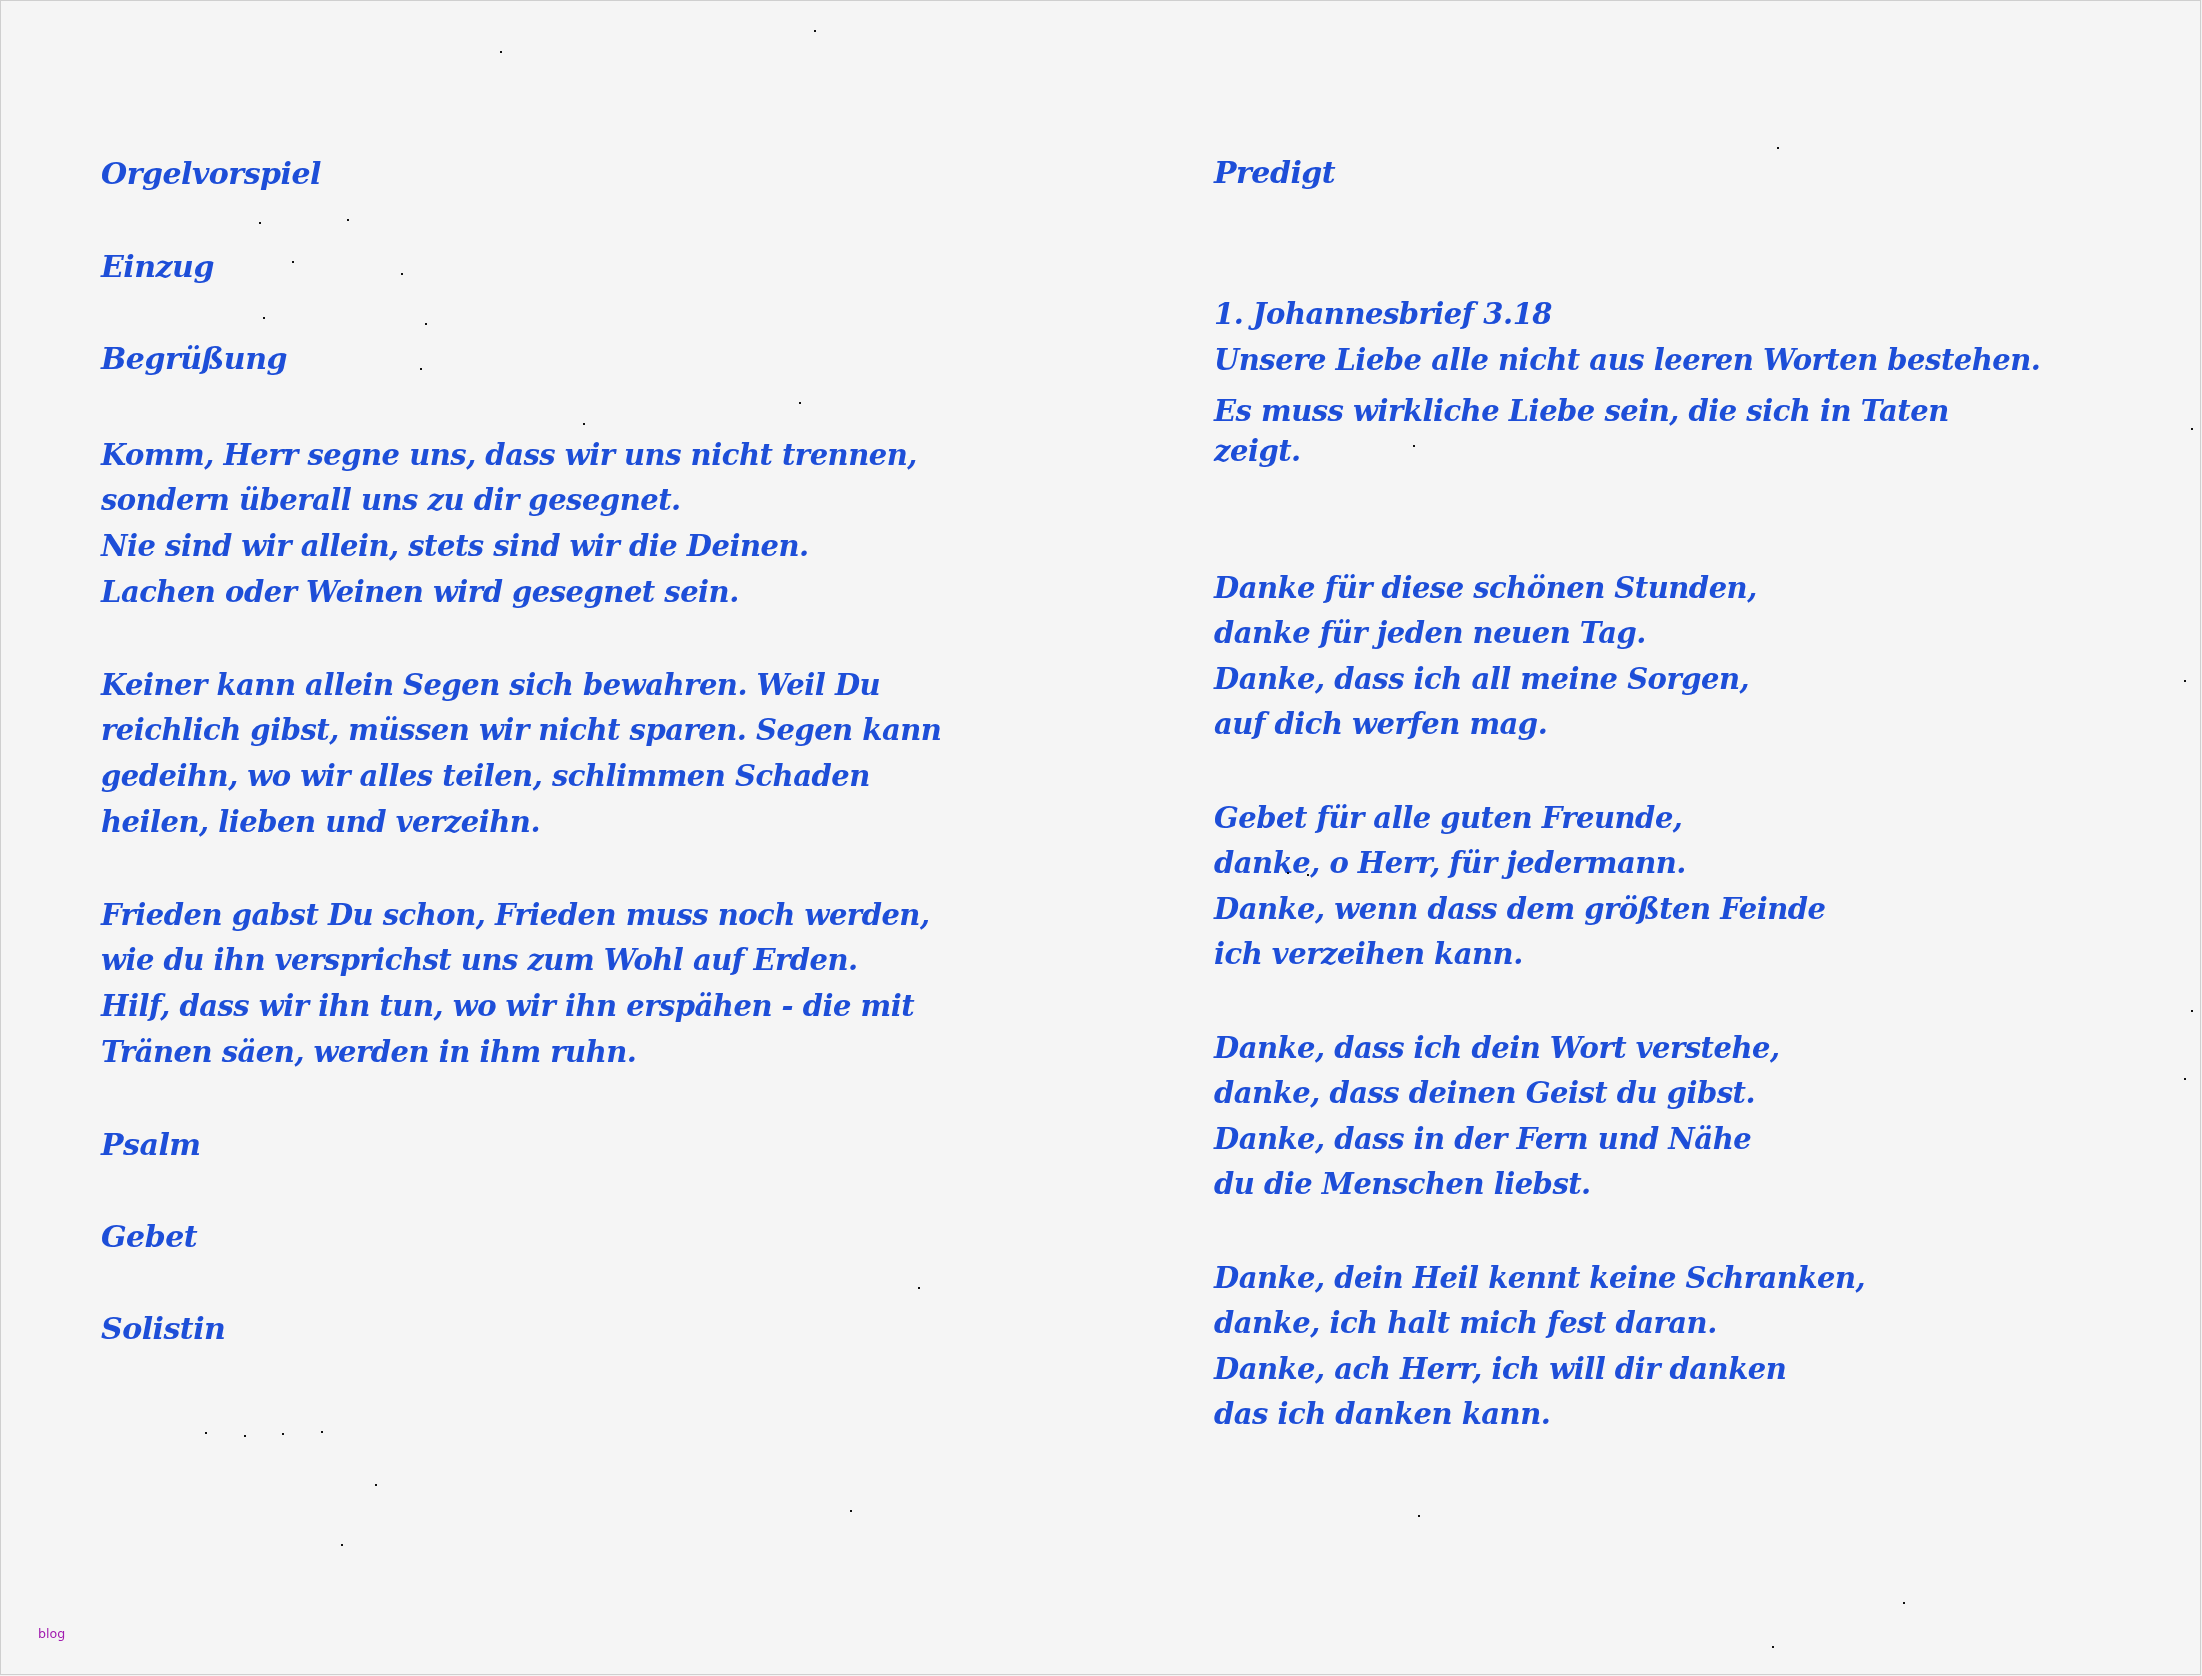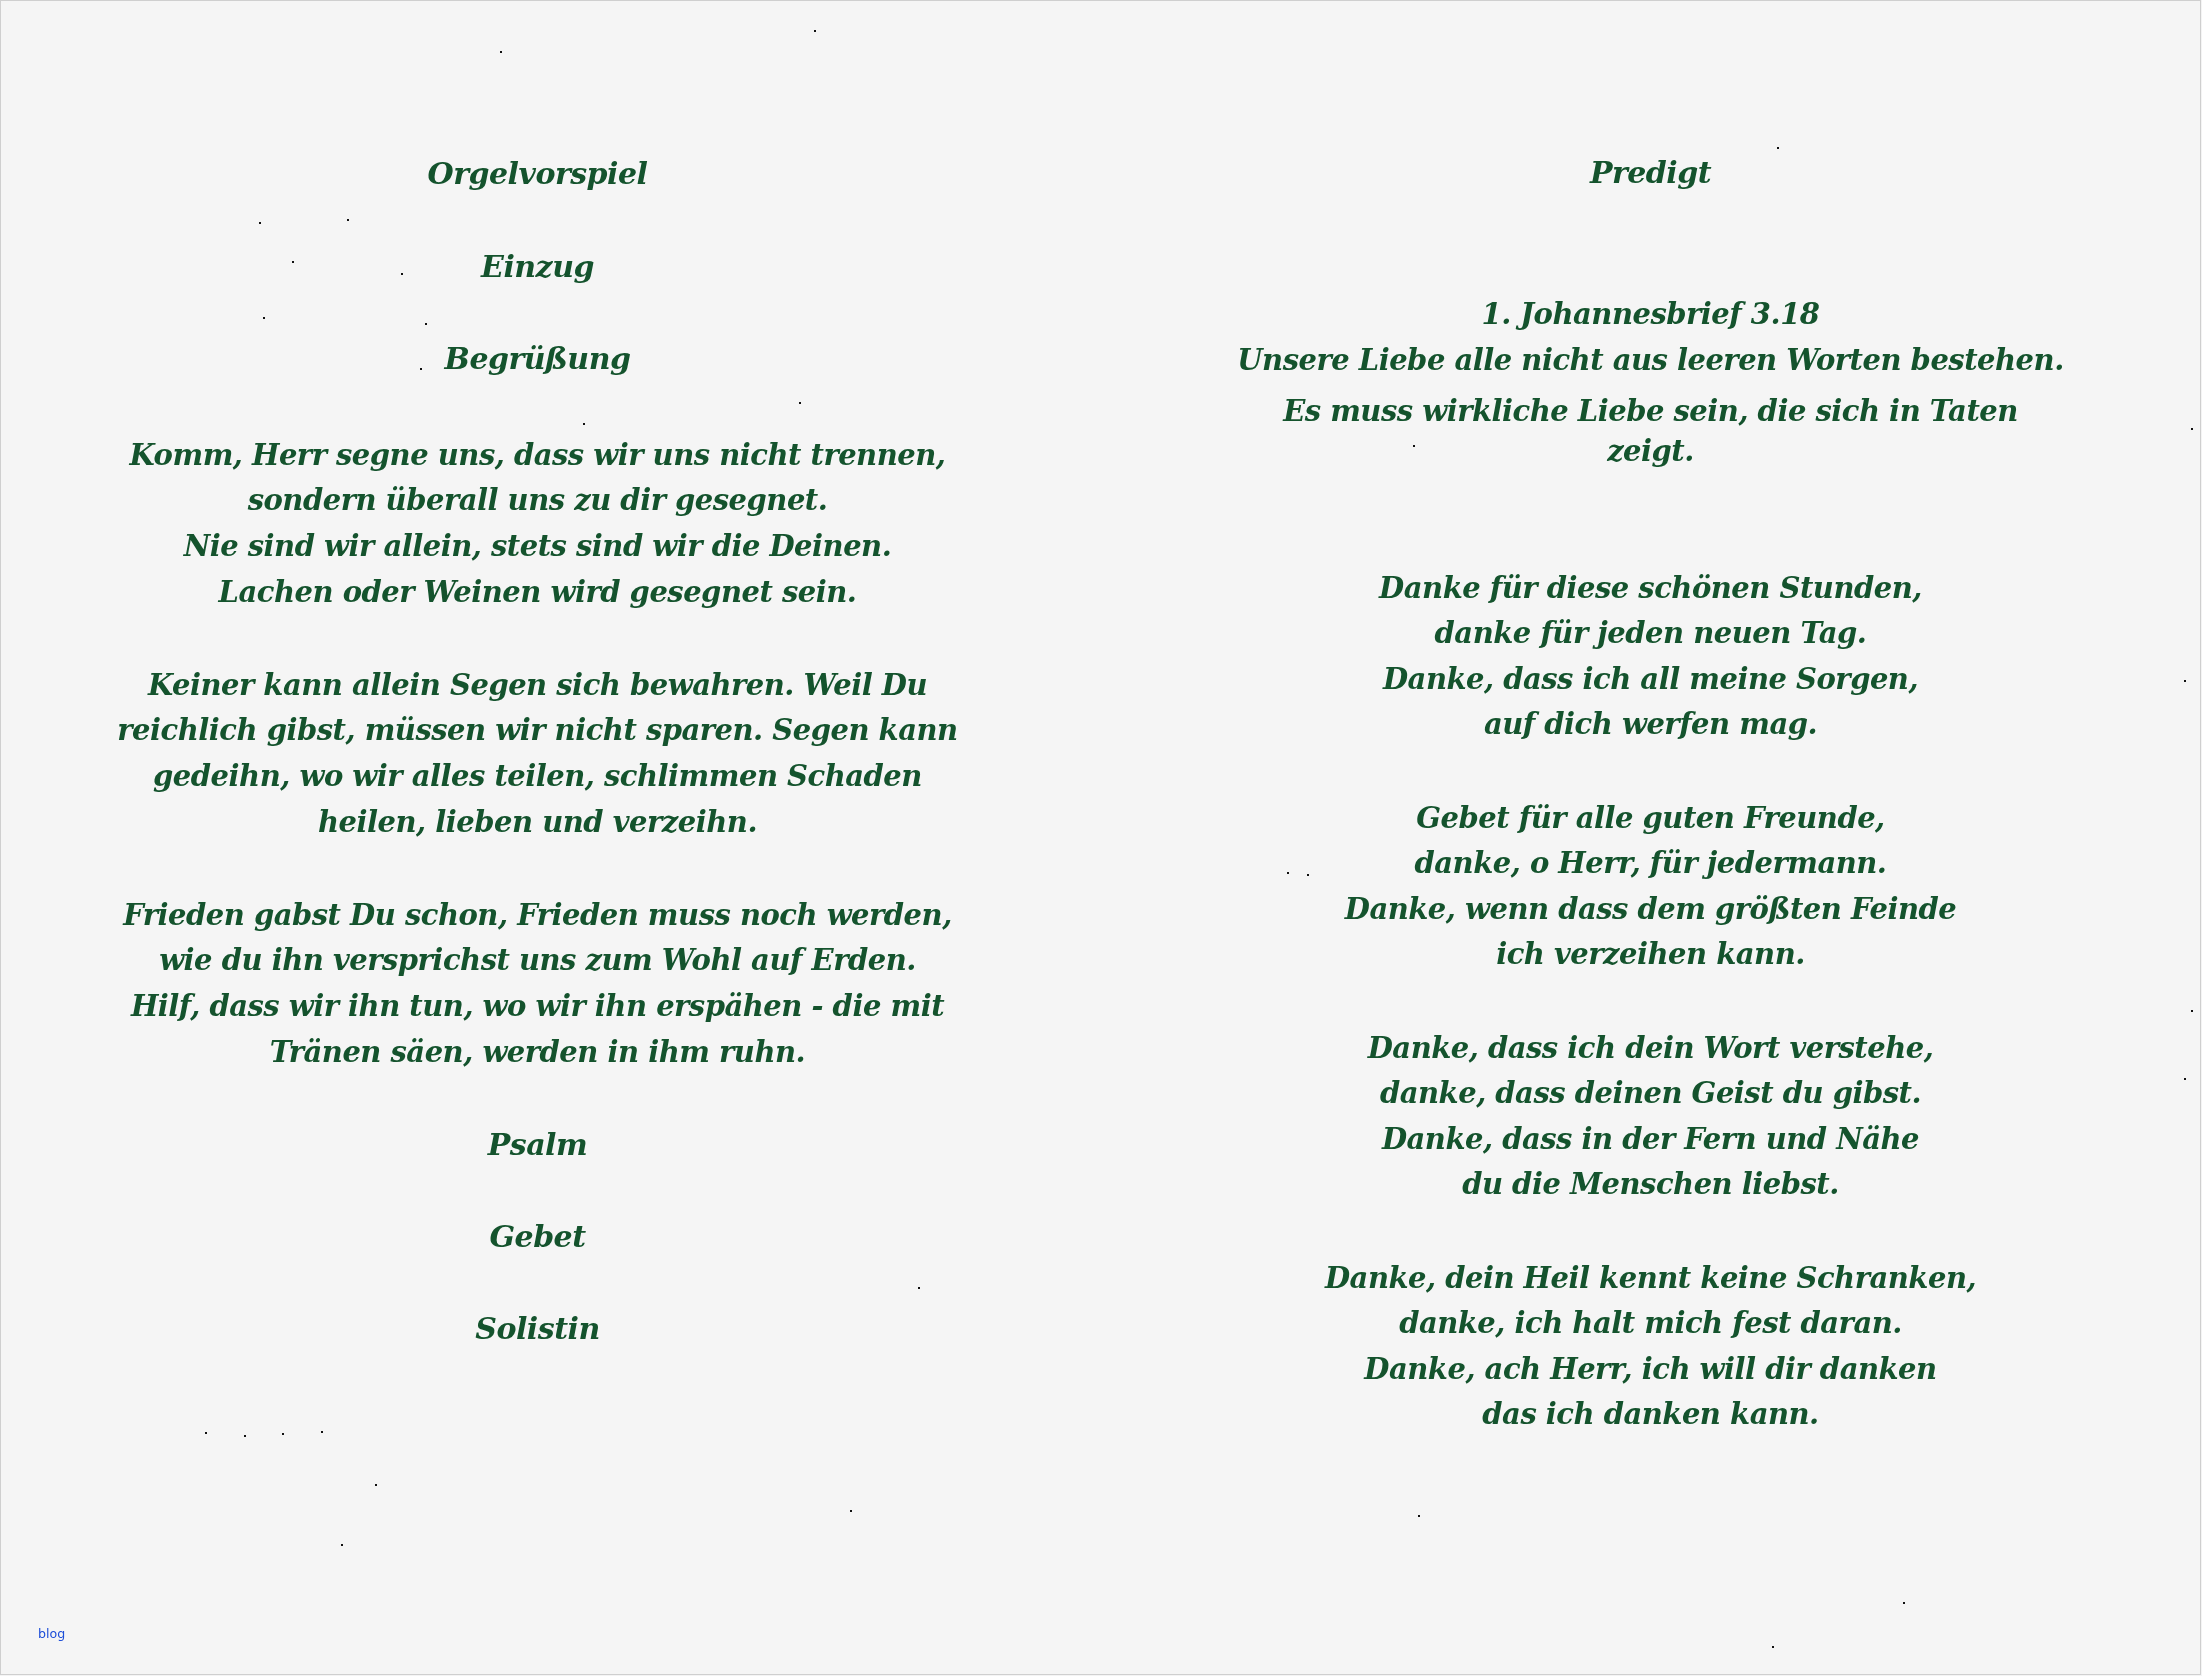--- a/index.html
+++ b/index.html
@@ -32,39 +32,39 @@
       width: 873px;
       text-align: center;
       color: #000;
     }
     .col-left { left: 100px; }
     .col-right { left: 1213px; }
     .line {
       position: absolute;
       left: 0;
       width: 873px;
-      text-align: center;
+      text-align: left;
       font-style: italic;
       font-weight: bold;
       font-size: 29px;
       line-height: 39px;
       letter-spacing: -0.5px;
       white-space: nowrap;
-      color: #14532d;
+      color: #1d4ed8;
     }
     .heading {
       font-size: 30px;
     }
     .watermark {
       position: absolute;
       left: 37px;
       top: 1625px;
       font-family: "DejaVu Sans", sans-serif;
       font-size: 12.6px;
-      color: #1d4ed8;
+      color: #a21caf;
     }
     .speck {
       position: absolute;
       background: #111;
       width: 1.9px;
       height: 1.9px;
     }
   </style>
 </head>
 <body>

